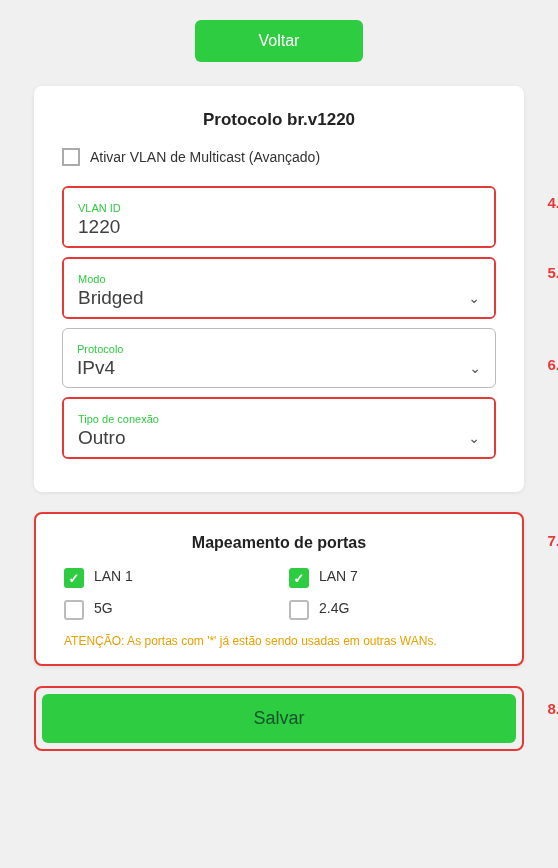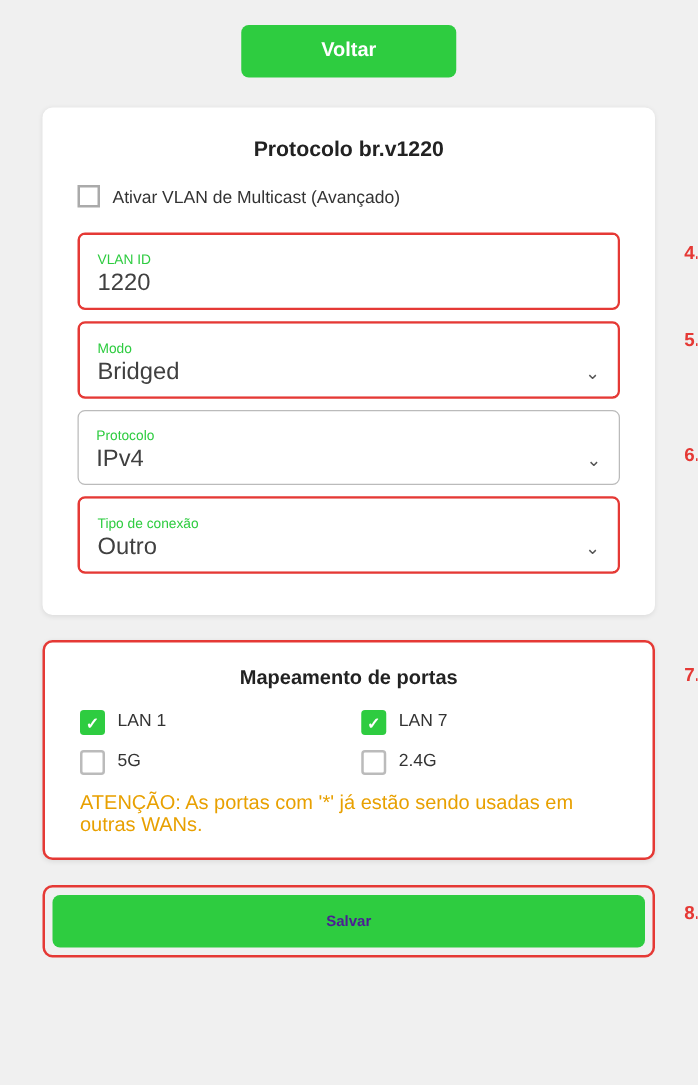--- a/index.html
+++ b/index.html
@@ -14,21 +14,21 @@
       padding: 20px 0 30px 0;
     }
 
     .voltar-btn {
       background: #2ecc40;
       color: white;
       border: none;
       border-radius: 6px;
       padding: 12px 64px;
       font-size: 16px;
-      font-weight: bold;
+      font-weight: normal;
       cursor: pointer;
       margin-bottom: 24px;
       min-width: 160px;
     }
 
     .card {
       background: white;
       border-radius: 8px;
       padding: 24px 28px 24px 28px;
       width: 490px;
@@ -170,21 +170,21 @@
       background: white;
       flex-shrink: 0;
     }
 
     .port-label {
       font-size: 14px;
       color: #333;
     }
 
     .port-warning {
-      font-size: 16px;
+      font-size: 12px;
       color: #e8a000;
       text-align: left;
       margin-top: 4px;
     }
 
     .salvar-wrapper {
       position: relative;
       display: flex;
       justify-content: center;
       width: 490px;
@@ -193,26 +193,26 @@
     .salvar-outer {
       border: 2.5px solid #e53935;
       border-radius: 8px;
       padding: 6px;
       display: inline-block;
       width: 100%;
     }
 
     .salvar-btn {
       background: #2ecc40;
-      color: #4c1d95;
+      color: #14532d;
       border: none;
       border-radius: 6px;
       padding: 14px 0;
-      font-size: 12px;
-      font-weight: bold;
+      font-size: 18px;
+      font-weight: normal;
       cursor: pointer;
       width: 100%;
     }
 
     .main-card {
       position: relative;
     }
 
     .ann-4 {
       position: absolute;

